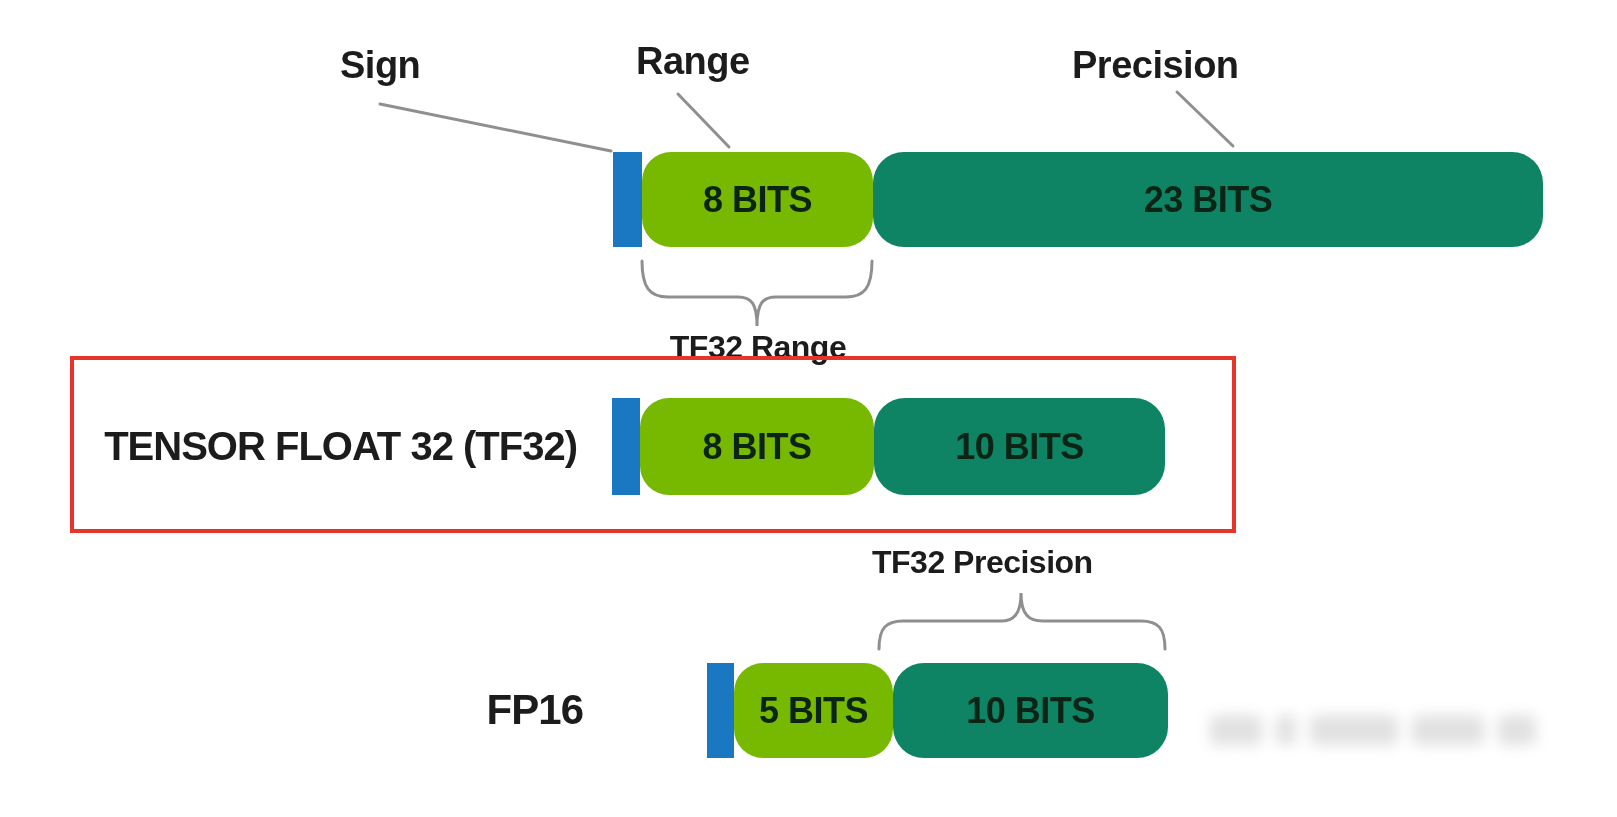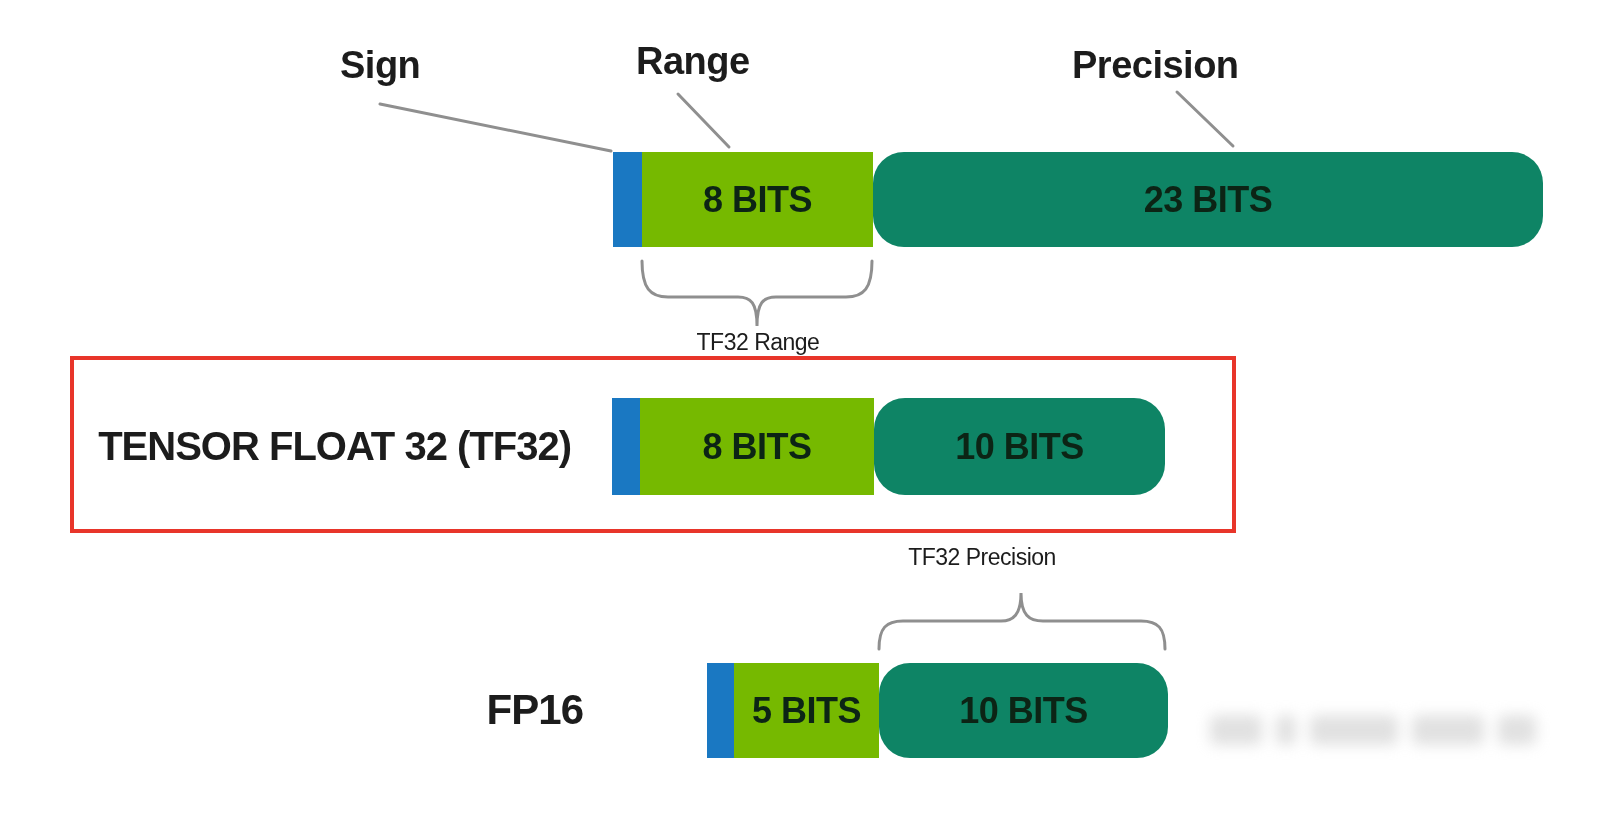--- a/index.html
+++ b/index.html
@@ -24,54 +24,54 @@
 
   .row-label{
     position:absolute;
     font-size:42px;font-weight:bold;
     color:var(--label-text,#1c1c1c);
     letter-spacing:-1px;
     text-align:right;
     white-space:nowrap;
   }
   .row-label-fp32{left:420px;width:162px;top:176px;}
-  .row-label-tf32{left:82px;width:489px;top:424px;font-size:40px;}
+  .row-label-tf32{left:88px;width:489px;top:424px;font-size:40px;}
   .row-label-fp16{left:420px;width:163px;top:686px;}
 
   .anno-label{
     position:absolute;
-    font-size:23px;font-weight:normal;
+    font-size:32px;font-weight:bold;
     color:var(--label-text,#1c1c1c);
     letter-spacing:-0.5px;
     text-align:center;
     white-space:nowrap;
   }
   .anno-tf32-range{left:648px;top:329px;width:220px;z-index:4;}
   .anno-tf32-precision{left:872px;top:544px;width:220px;}
 
   
   .bit-bar{
     position:absolute;
     display:flex;
     height:95px;
   }
   .bar-fp32{left:613px;top:152px;width:930px;}
   .bar-tf32{left:612px;top:398px;width:553px;height:97px;z-index:2;}
   .bar-fp16{left:707px;top:663px;width:461px;}
 
   .seg{height:100%;display:flex;align-items:center;justify-content:center;}
   .seg-sign{background:var(--sign-bit,#1a78c2);}
-  .seg-range{background:var(--range-bits,#76b900);}
+  .seg-range{background:var(--range-bits,#76b900);border-radius:29px;}
   .seg-precision{background:var(--precision-bits,#0e8465);flex:1;border-radius:31px;}
   .bar-fp32 .seg-sign{width:29px;}
   .bar-fp32 .seg-range{width:231px;}
   .bar-tf32 .seg-sign{width:28px;}
   .bar-tf32 .seg-range{width:234px;}
   .bar-fp16 .seg-sign{width:27px;}
-  .bar-fp16 .seg-range{width:145px;}
+  .bar-fp16 .seg-range{width:159px;}
 
   .seg-label{
     font-size:36px;font-weight:bold;
     letter-spacing:-0.5px;
     color:var(--bar-text,#0c2415);
     white-space:nowrap;
   }
 
   
   .highlight-box{

